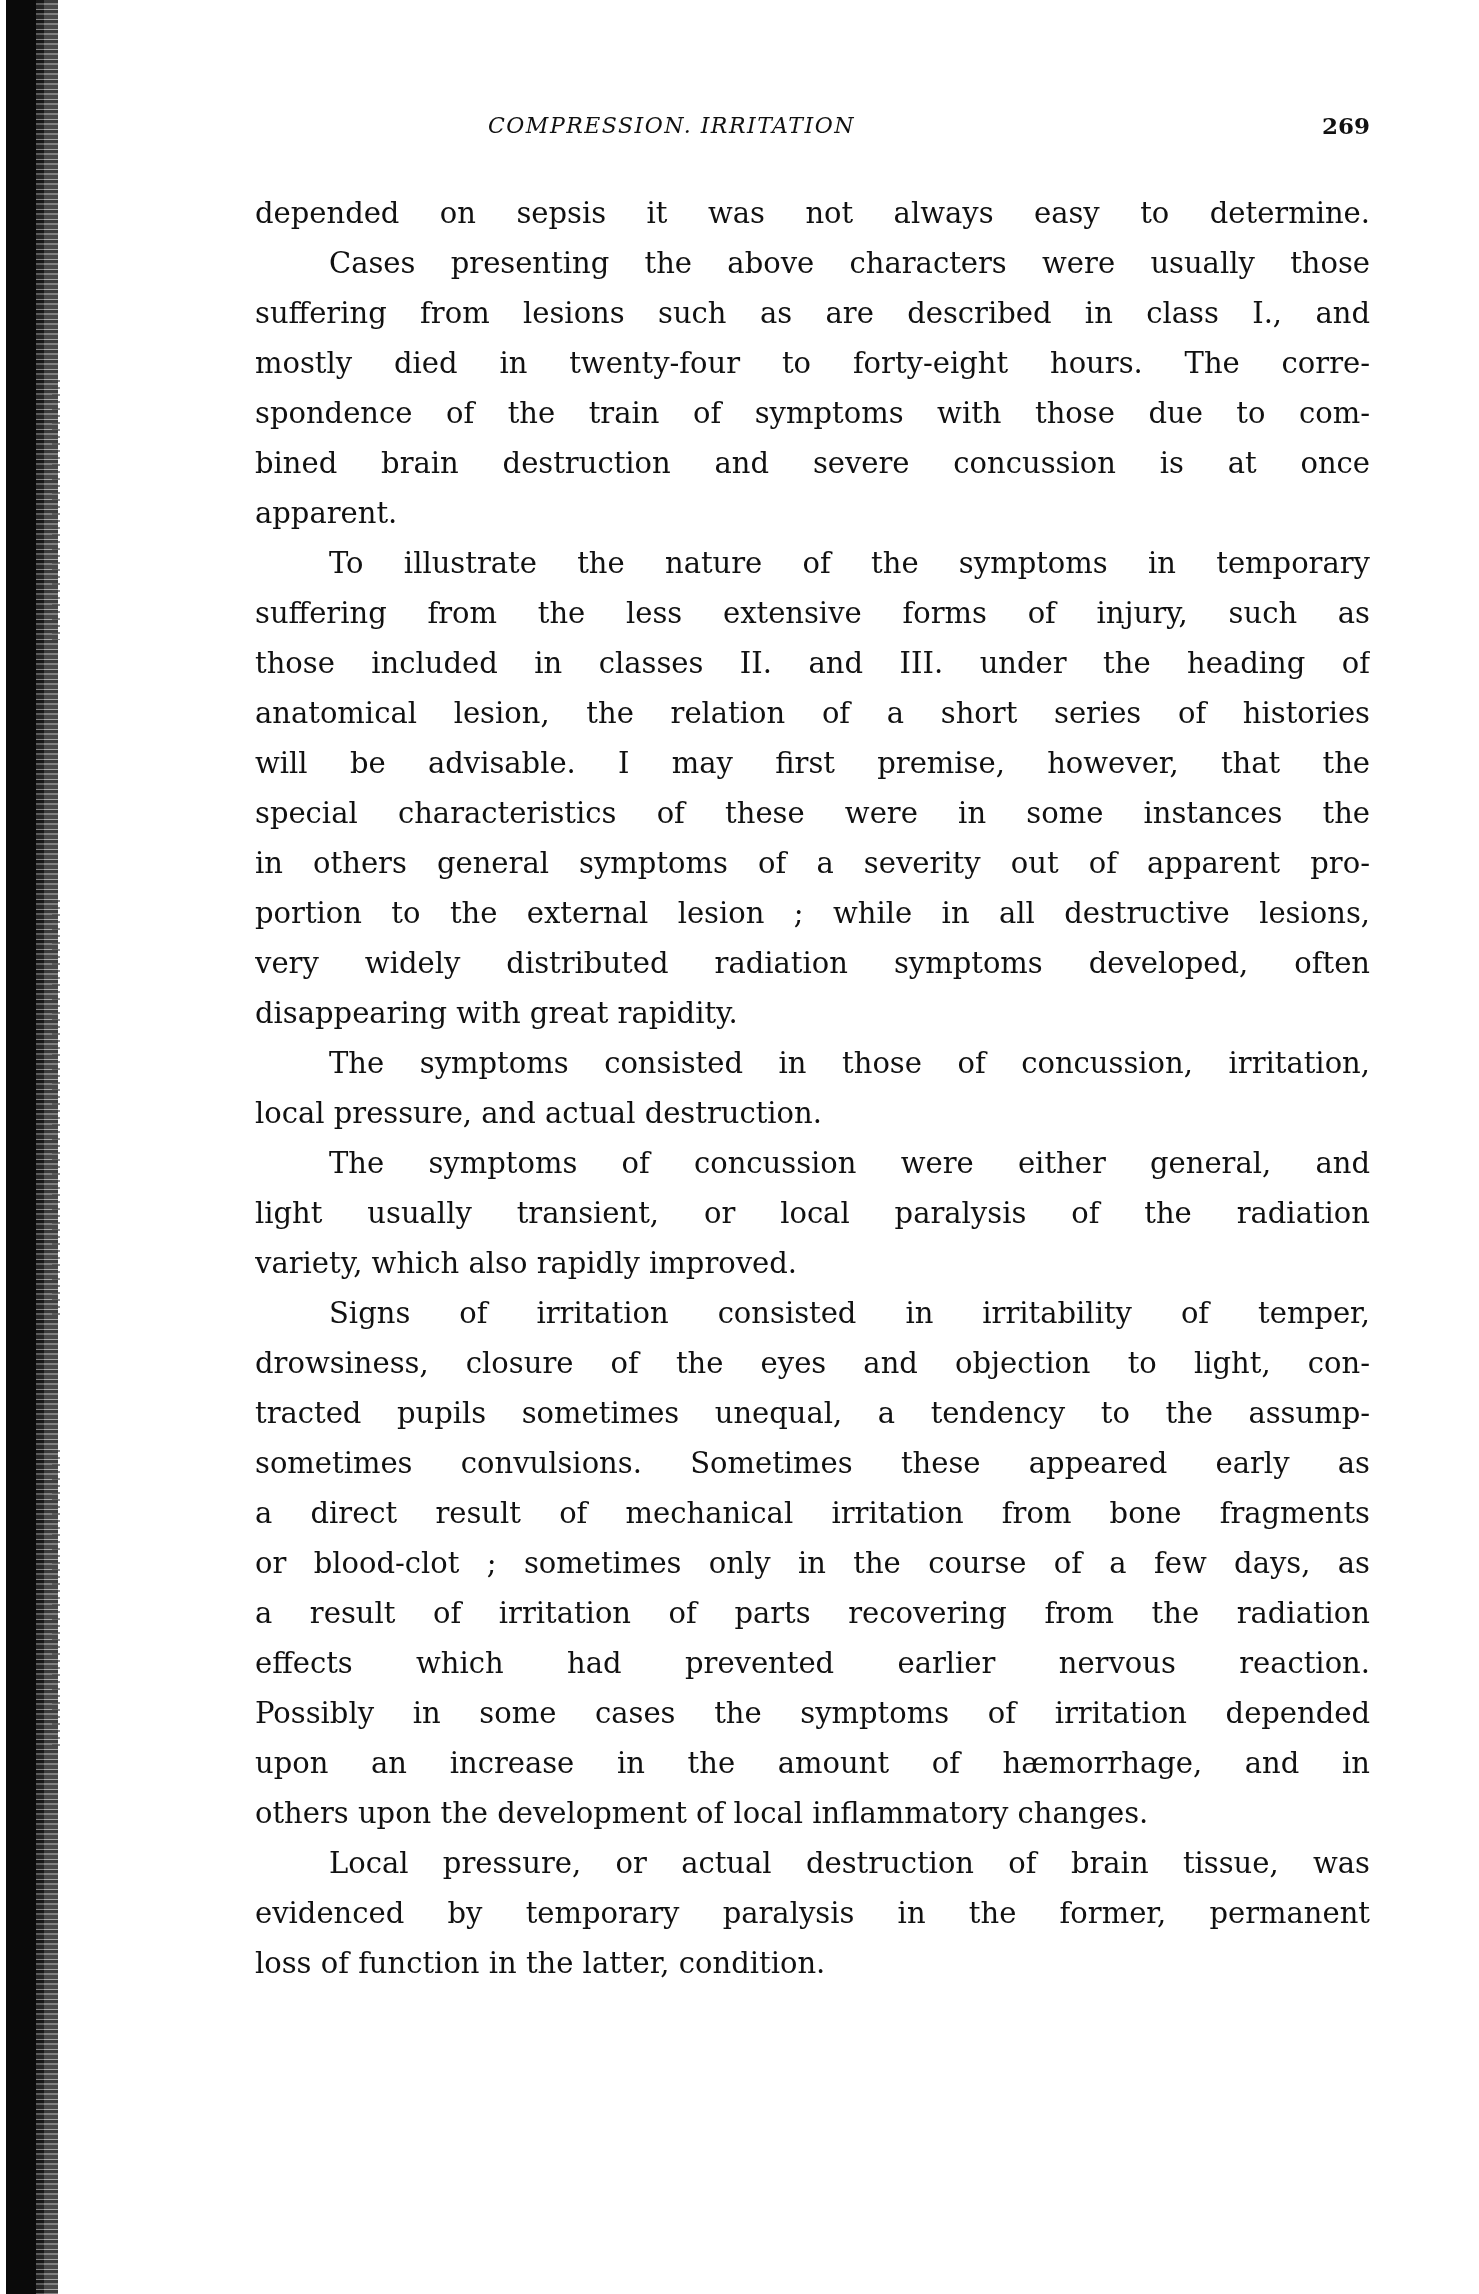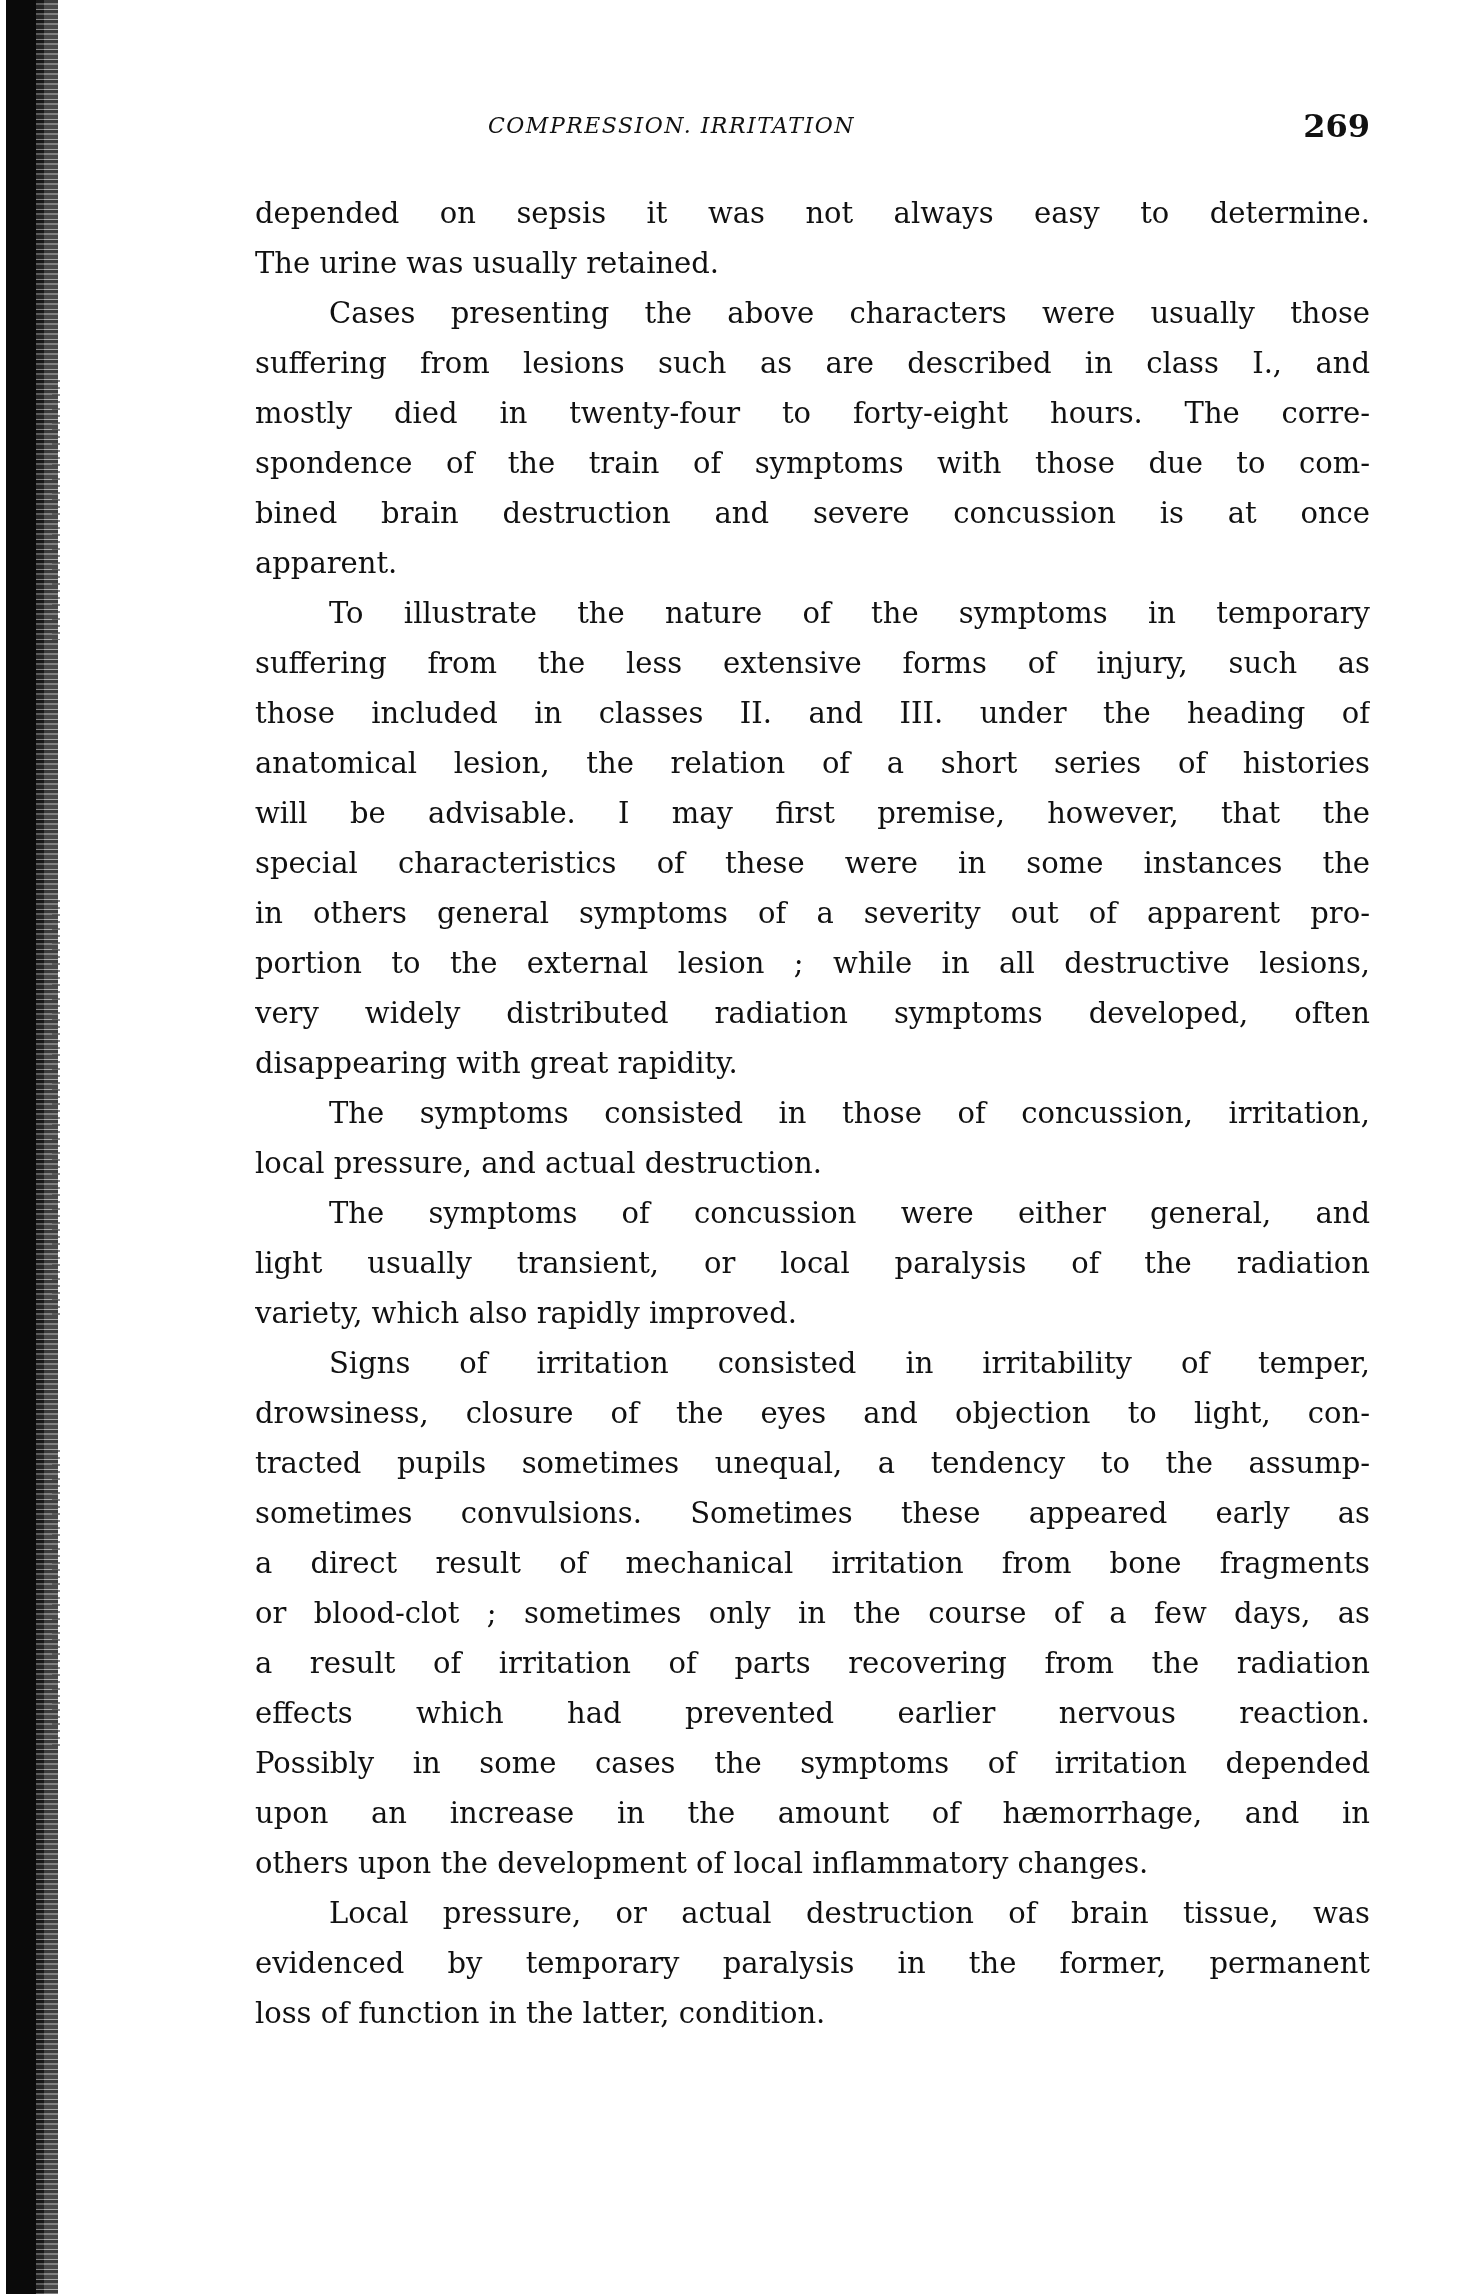--- a/index.html
+++ b/index.html
@@ -70,21 +70,21 @@
       font-style: italic;
       font-size: 22px;
       letter-spacing: 1.5px;
       line-height: 40px;
       white-space: nowrap;
     }
     .page-number {
       position: absolute;
       right: 0;
       top: 0;
-      font-size: 32px;
+      font-size: 23px;
       font-weight: bold;
       line-height: 40px;
     }
     .body-text {
       position: absolute;
       top: 188px;
       left: 0;
       width: 1155px;
     }
     .line {
@@ -116,21 +116,20 @@
 </div>
 
 <div class="page">
   <div class="running-head">
     <span class="running-title">COMPRESSION. IRRITATION</span>
     <span class="page-number">269</span>
   </div>
 
   <div class="body-text" id="body-text">
       <div class="line">depended on sepsis it was not always easy to determine.</div>
-      <div class="line last">The urine was usually retained.</div>
       <div class="line indent">Cases presenting the above characters were usually those</div>
       <div class="line">suffering from lesions such as are described in class I., and</div>
       <div class="line">mostly died in twenty-four to forty-eight hours. The corre-</div>
       <div class="line">spondence of the train of symptoms with those due to com-</div>
       <div class="line">bined brain destruction and severe concussion is at once</div>
       <div class="line last">apparent.</div>
       <div class="line indent">To illustrate the nature of the symptoms in temporary</div>
       <div class="line">suffering from the less extensive forms of injury, such as</div>
       <div class="line">those included in classes II. and III. under the heading of</div>
       <div class="line">anatomical lesion, the relation of a short series of histories</div>

